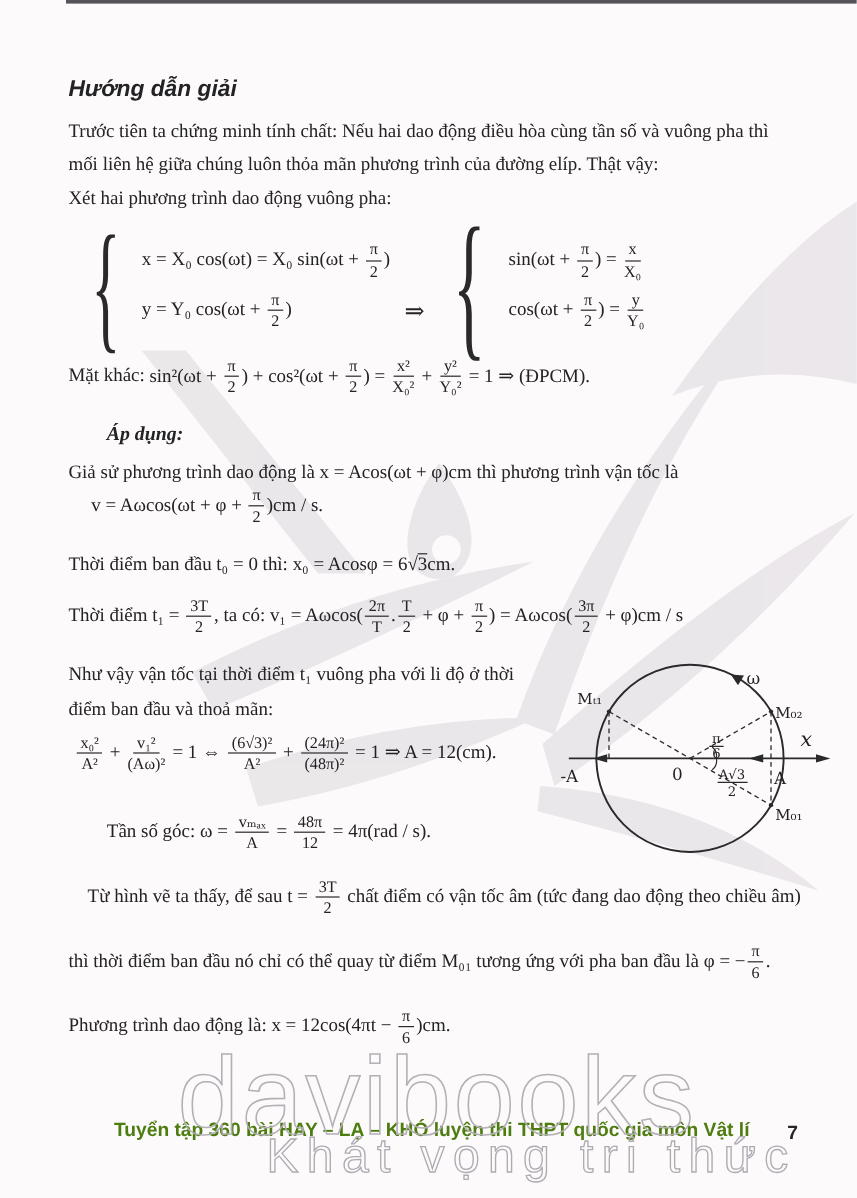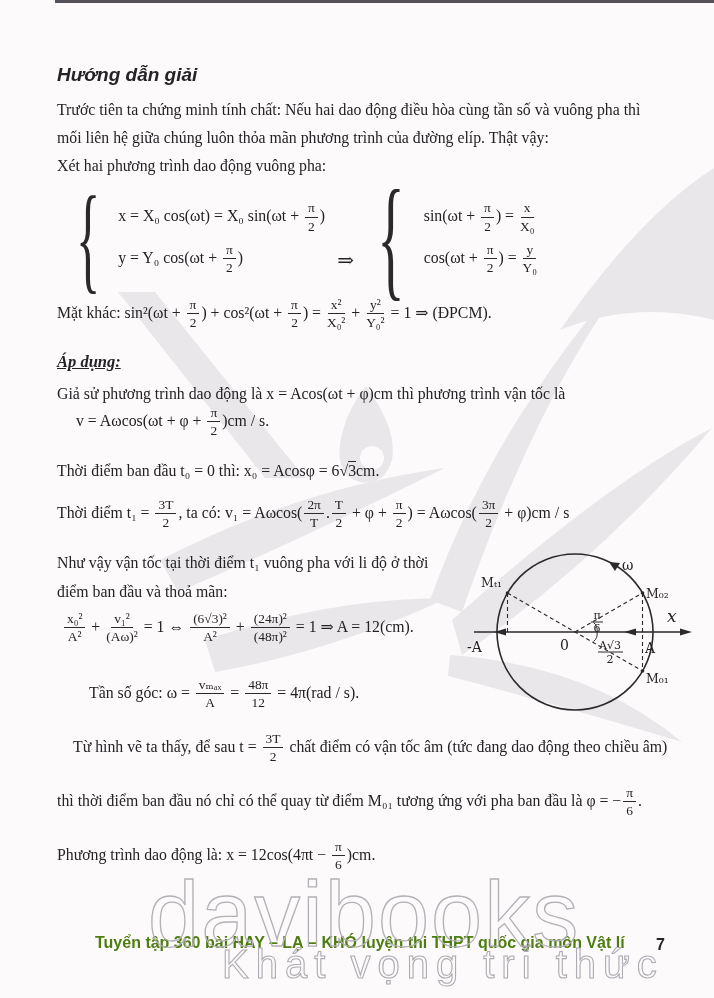--- a/index.html
+++ b/index.html
@@ -4,21 +4,21 @@
 <style>
   * { margin:0; padding:0; box-sizing:border-box; }
   html,body { width:714px; height:998px; }
   body { position:relative; width:714px; height:998px; background:#fcfafb;
          font-family:"Liberation Serif","DejaVu Serif","DejaVu Sans",serif;
          color:#232225; overflow:hidden; }
   .abs { position:absolute; z-index:2; }
   .txt { font-size:15.8px; line-height:1.3; white-space:nowrap; }
   .heading { font-family:"Liberation Sans","DejaVu Sans",sans-serif;
              font-weight:bold; font-style:italic; font-size:19px; }
-  .apdung { font-weight:bold; font-style:italic; text-decoration:underline; font-size:16.5px; }
+  .apdung { font-weight:bold; font-style:italic; font-size:16.5px;margin-left:32px; }
   
   .f { display:inline-flex; flex-direction:column; align-items:center;
        vertical-align:middle; margin:0 2px; line-height:1;
        font-family:"Liberation Serif","DejaVu Serif","DejaVu Sans",serif; }
   .f .n { font-size:.85em; padding:0 3px 2px; border-bottom:1px solid #2a2a2c; }
   .f .d { font-size:.85em; padding-top:2px; }
   .rad { white-space:nowrap; }
   .rad-bar { border-top:1.2px solid #2a2a2c; padding-top:0; }
   .mline { font-size:15.8px; white-space:nowrap; }
   

